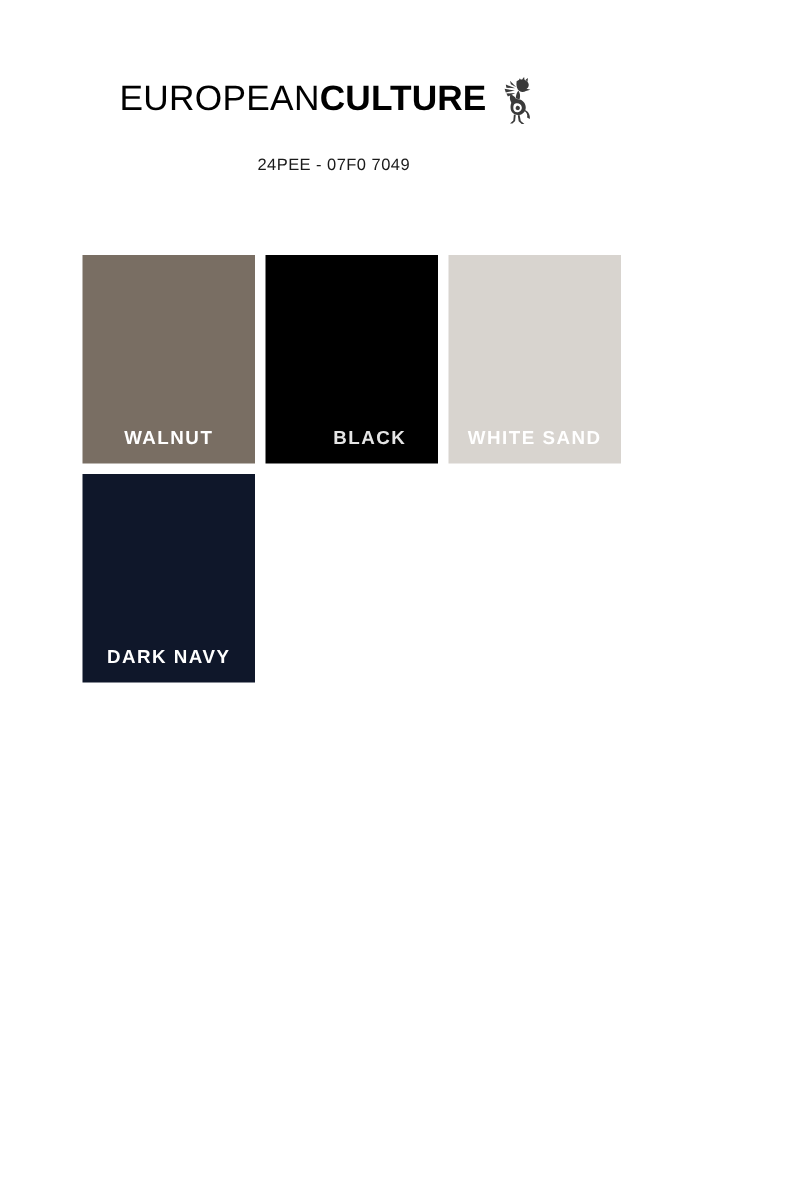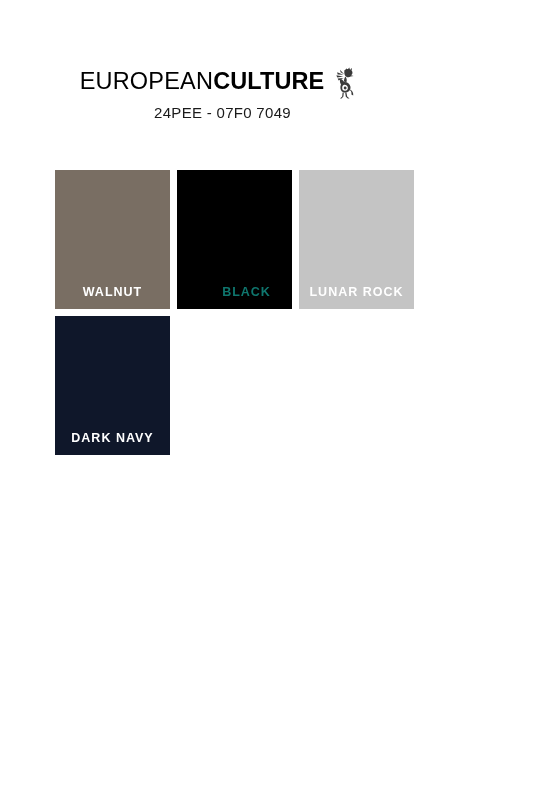--- a/index.html
+++ b/index.html
@@ -12,21 +12,21 @@
     height: 800px;
     position: relative;
     font-family: "Liberation Sans", sans-serif;
     -webkit-font-smoothing: antialiased;
     overflow: hidden;
   }
 
   
   .brand-header {
     position: absolute;
-    top: 64px;
+    top: 48px;
     left: 0;
     width: 438px;
     text-align: center;
   }
   .brand-lockup {
     display: inline-flex;
     align-items: center;
     justify-content: center;
     gap: 8px;
     white-space: nowrap;
@@ -56,21 +56,21 @@
     width: 26px;
     height: 36px;
   }
 
   .brand-reference {
     position: absolute;
     top: 104px;
     left: 0;
     width: 445px;
     text-align: center;
-    font-size: 15px;
+    font-size: 11px;
     font-weight: 400;
     letter-spacing: 0.3px;
     color: #1a1a1a;
   }
 
   
   .palette-grid {
     position: absolute;
     left: 55px;
     top: 170px;
@@ -154,26 +154,26 @@
 
 <div class="brand-reference">24PEE - 07F0 7049</div>
 
 <div class="palette-grid">
 
   <div class="swatch" style="background-color: rgb(121, 110, 99);">
     <span class="swatch-label" style="color: rgb(255, 255, 255);">WALNUT</span>
   </div>
 
   <div class="swatch" style="background-color: rgb(0, 0, 0);">
-    <span class="swatch-label" style="color: #0f766e; padding-left: 24px;">BLACK</span>
+    <span class="swatch-label" style="color: #e5e5e5; padding-left: 24px;">BLACK</span>
   </div>
 
+  <div class="swatch" style="background-color: rgb(216, 212, 207);">
+    <span class="swatch-label" style="color: rgb(255, 255, 255);">WHITE SAND</span>
+  </div>
 
-  <div class="swatch" style="background-color: rgb(196, 196, 196);">
-    <span class="swatch-label" style="color: rgb(255, 255, 255);">LUNAR ROCK</span>
-  </div>
 
 
   <div class="swatch" style="background-color: #0f172a;">
     <span class="swatch-label" style="color: rgb(255, 255, 255);">DARK NAVY</span>
   </div>
 
 </div>
 
 </body></html>

